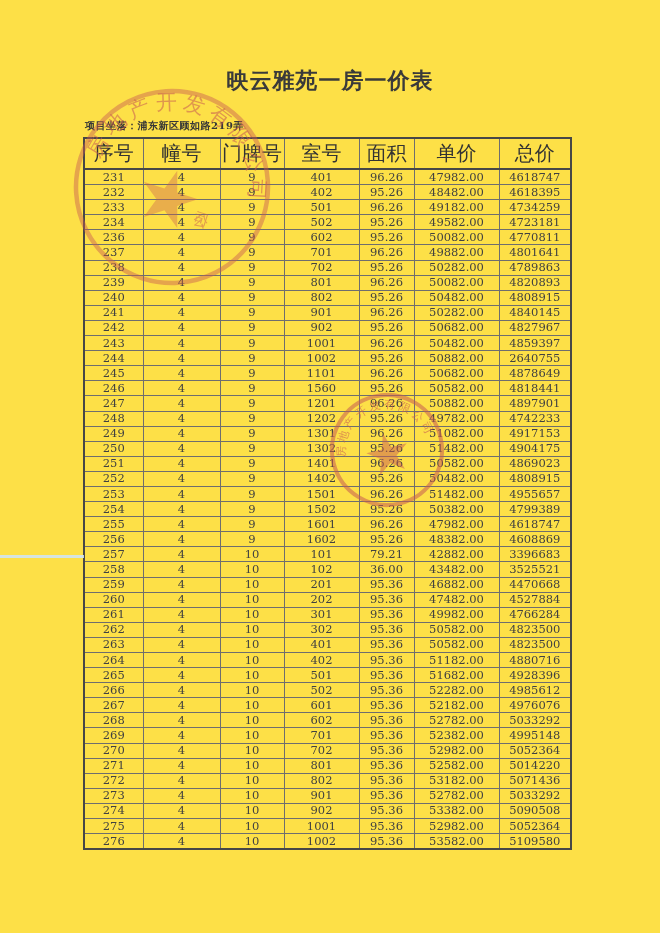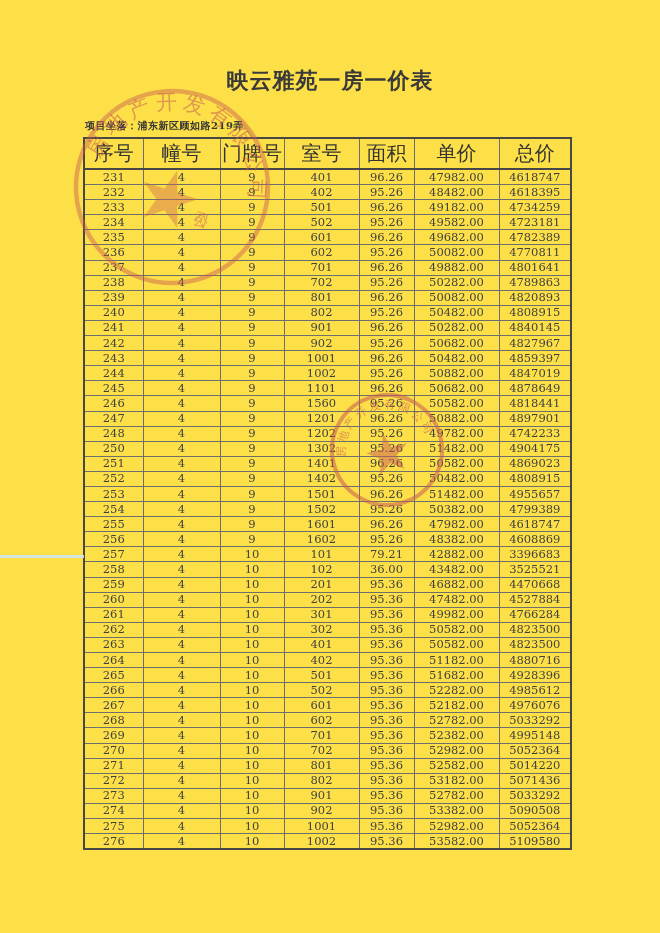--- a/index.html
+++ b/index.html
@@ -139,29 +139,20 @@
           <tr>
             <td>234</td>
             <td>4</td>
             <td>9</td>
             <td>502</td>
             <td>95.26</td>
             <td>49582.00</td>
             <td>4723181</td>
           </tr>
           <tr>
-            <td>235</td>
-            <td>4</td>
-            <td>9</td>
-            <td>601</td>
-            <td>96.26</td>
-            <td>49682.00</td>
-            <td>4782389</td>
-          </tr>
-          <tr>
             <td>236</td>
             <td>4</td>
             <td>9</td>
             <td>602</td>
             <td>95.26</td>
             <td>50082.00</td>
             <td>4770811</td>
           </tr>
           <tr>
             <td>237</td>
@@ -226,21 +217,21 @@
             <td>50482.00</td>
             <td>4859397</td>
           </tr>
           <tr>
             <td>244</td>
             <td>4</td>
             <td>9</td>
             <td>1002</td>
             <td>95.26</td>
             <td>50882.00</td>
-            <td>4847019</td>
+            <td>2640755</td>
           </tr>
           <tr>
             <td>245</td>
             <td>4</td>
             <td>9</td>
             <td>1101</td>
             <td>96.26</td>
             <td>50682.00</td>
             <td>4878649</td>
           </tr>
@@ -263,20 +254,29 @@
             <td>4897901</td>
           </tr>
           <tr>
             <td>248</td>
             <td>4</td>
             <td>9</td>
             <td>1202</td>
             <td>95.26</td>
             <td>49782.00</td>
             <td>4742233</td>
+          </tr>
+          <tr>
+            <td>249</td>
+            <td>4</td>
+            <td>9</td>
+            <td>1301</td>
+            <td>96.26</td>
+            <td>51082.00</td>
+            <td>4917153</td>
           </tr>
           <tr>
             <td>250</td>
             <td>4</td>
             <td>9</td>
             <td>1302</td>
             <td>95.26</td>
             <td>51482.00</td>
             <td>4904175</td>
           </tr>

